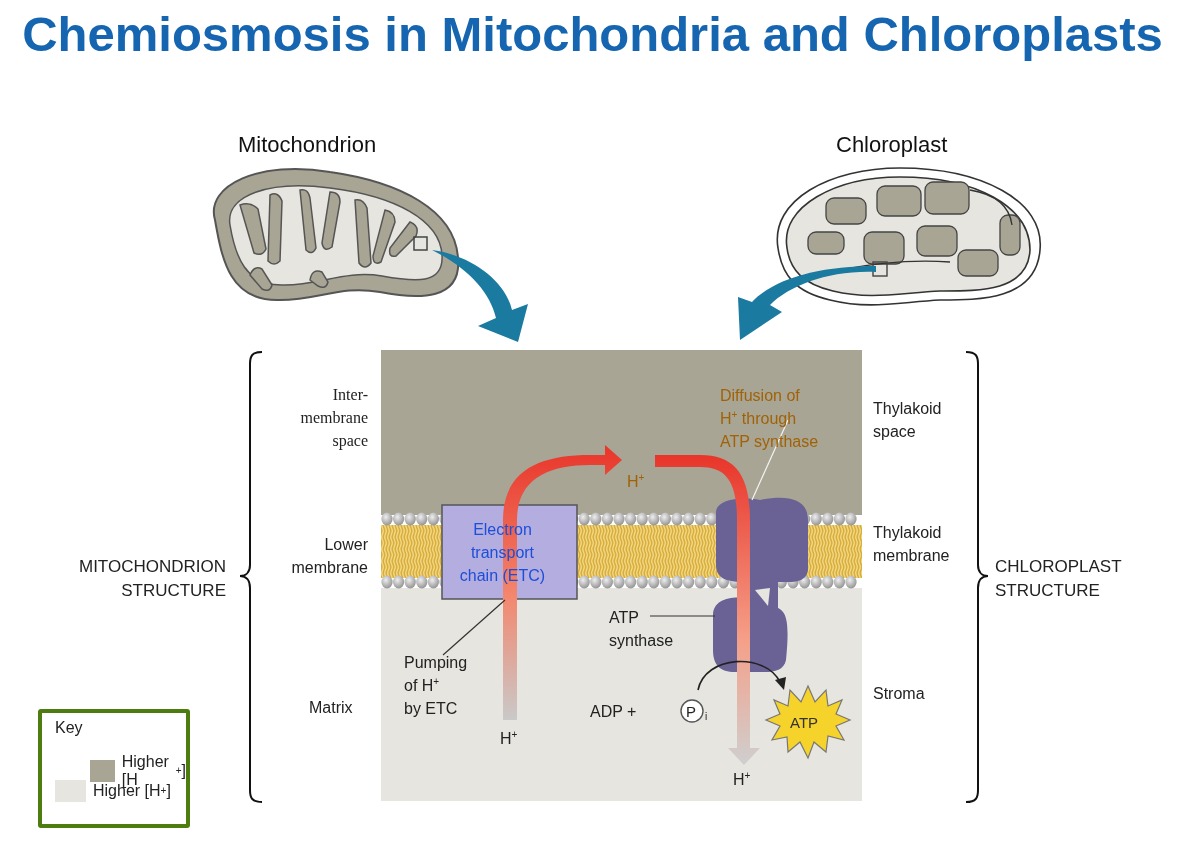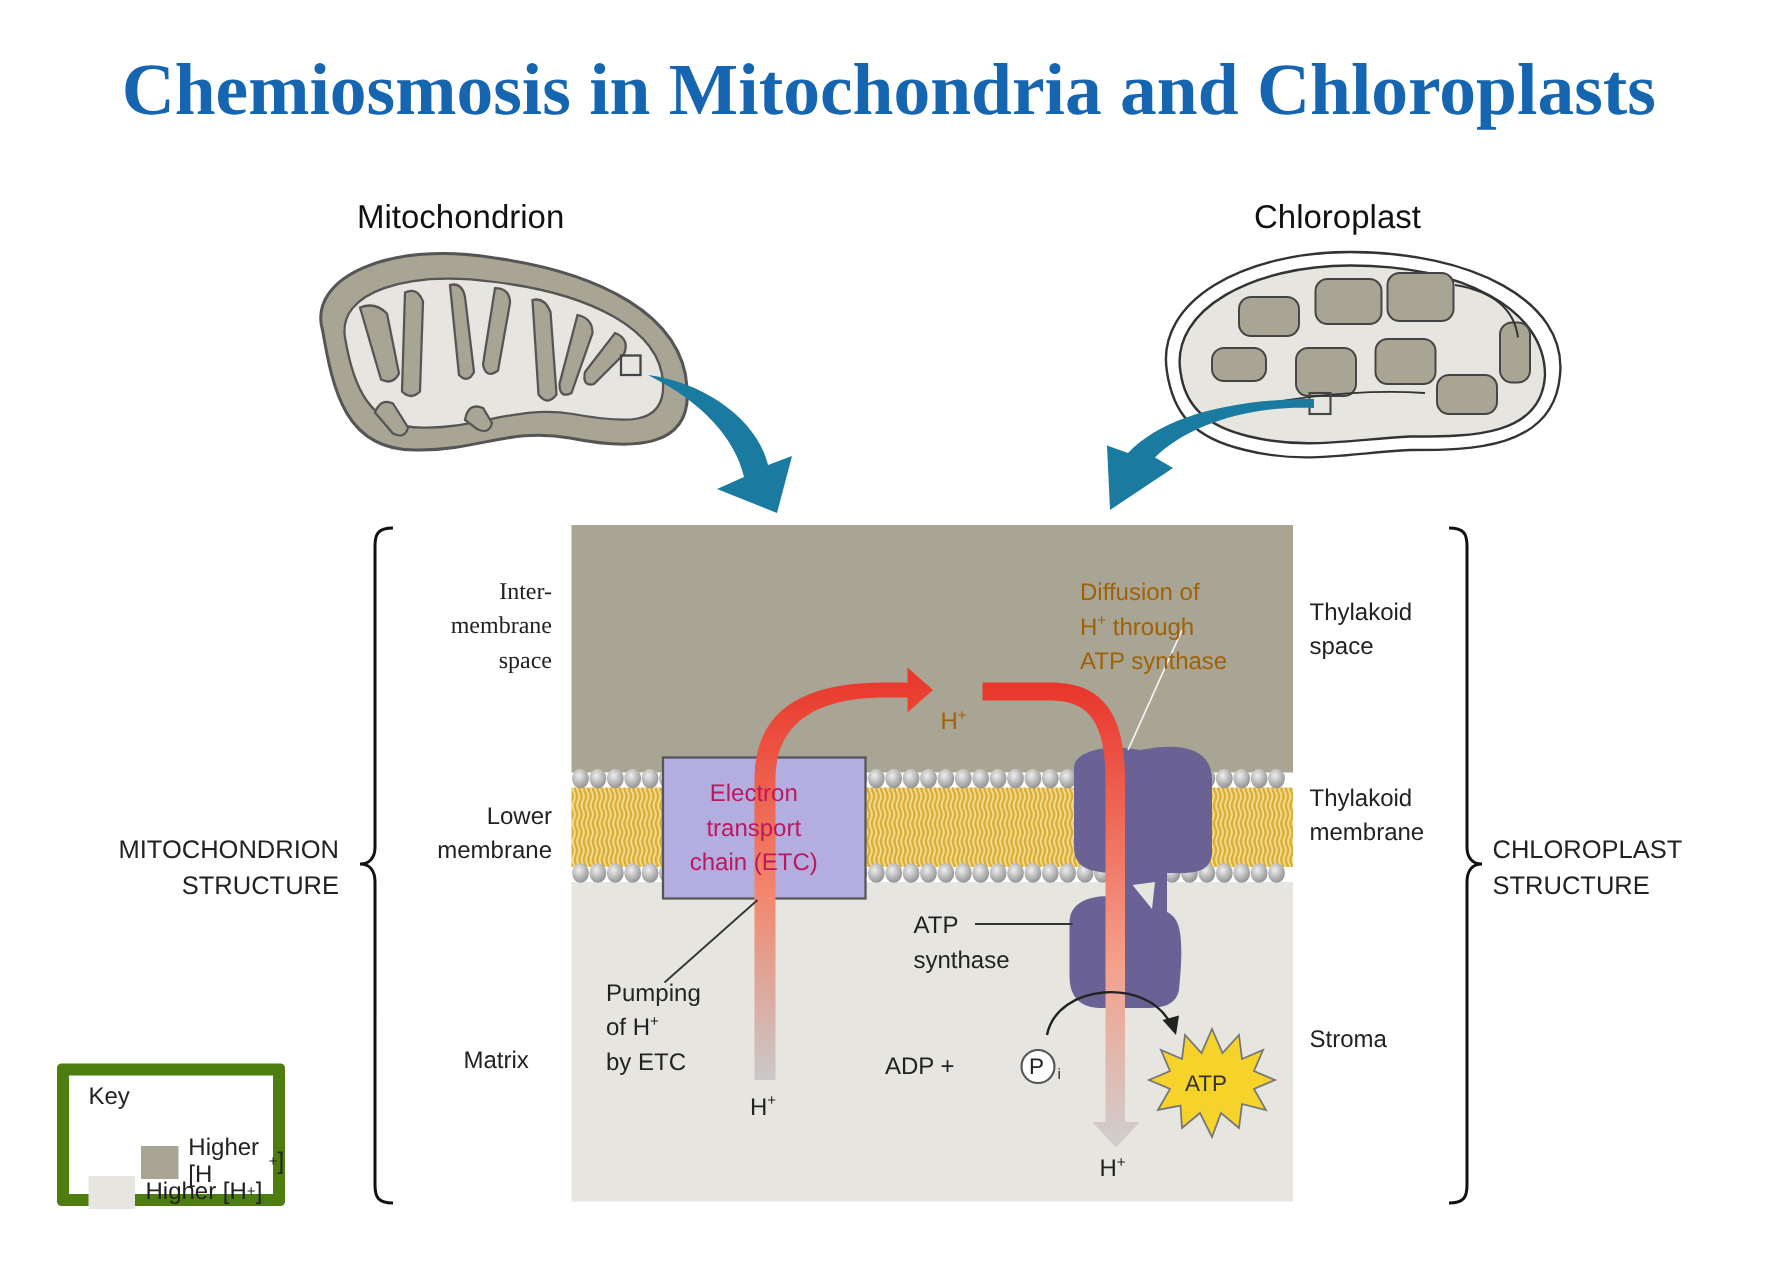--- a/index.html
+++ b/index.html
@@ -1,25 +1,25 @@
 <!DOCTYPE html>
 <html><head>
 <meta charset="utf-8">
 <style>
   html, body { margin: 0; padding: 0; background: #ffffff; }
   body { width: 1185px; height: 843px; position: relative; overflow: hidden; font-family: "Liberation Sans", sans-serif; color: #222; }
   .abs { position: absolute; }
-  #title { left: 0; top: 6px; width: 1185px; text-align: center; font-family: Liberation Serif, serif; font-weight: bold; font-size: 49px; color: #1565b0; letter-spacing: 0px; margin-top: 25px; }
+  #title { left: 0; top: 6px; width: 1185px; text-align: center; font-family: Liberation Sans, sans-serif; font-weight: bold; font-size: 49px; color: #1565b0; letter-spacing: 0px; }
   .organelle-label { font-size: 22px; color: #111; }
   .lbl { font-size: 16px; color: #222; line-height: 23px; }
   .right { text-align: right; }
   .white { color: #a16207; margin-top: 22px; }
   .struct { font-size: 17px; color: #222; line-height: 24px; }
   sup { font-size: 10px; vertical-align: super; line-height: 0; }
-  #key { left: 38px; top: 709px; width: 152px; height: 95px; border: 8px solid #4d7c0f; border-radius: 3px; background: #fff; box-sizing: border-box; }
+  #key { left: 38px; top: 709px; width: 152px; height: 119px; border: 4px solid #4d7c0f; border-radius: 3px; background: #fff; box-sizing: border-box; }
   #key .ktitle { position: absolute; left: 13px; top: 6px; font-size: 16px; }
   #key .row { position: absolute; left: 13px; height: 24px; display: flex; align-items: center; font-size: 16px; }
   #key .sw { width: 31px; height: 22px; margin-right: 7px; }
   #diagram-svg { position: absolute; left: 0; top: 0; }
 </style>
 </head>
 <body>
 
 <div id="title" class="abs">Chemiosmosis in Mitochondria and Chloroplasts</div>
 
@@ -235,21 +235,21 @@
   <div>CHLOROPLAST</div>
   <div>STRUCTURE</div>
 </div>
 
 <div class="abs lbl white" style="left:720px; top:362px;">
   <div>Diffusion of</div>
   <div><span>H</span><sup>+</sup><span> through</span></div>
   <div>ATP synthase</div>
 </div>
 
-<div class="abs lbl" style="left:442px; top:518px; width:121px; text-align:center; color:#be185d;">
+<div class="abs lbl" style="left:442px; top:518px; width:121px; text-align:center; color:#1d4ed8;">
   <div>Electron</div>
   <div>transport</div>
   <div>chain (ETC)</div>
 </div>
 
 <div class="abs lbl white" style="left:627px; top:448px;"><span>H</span><sup>+</sup></div>
 
 <div class="abs lbl" style="left:404px; top:651px;">
   <div>Pumping</div>
   <div><span>of H</span><sup>+</sup></div>

